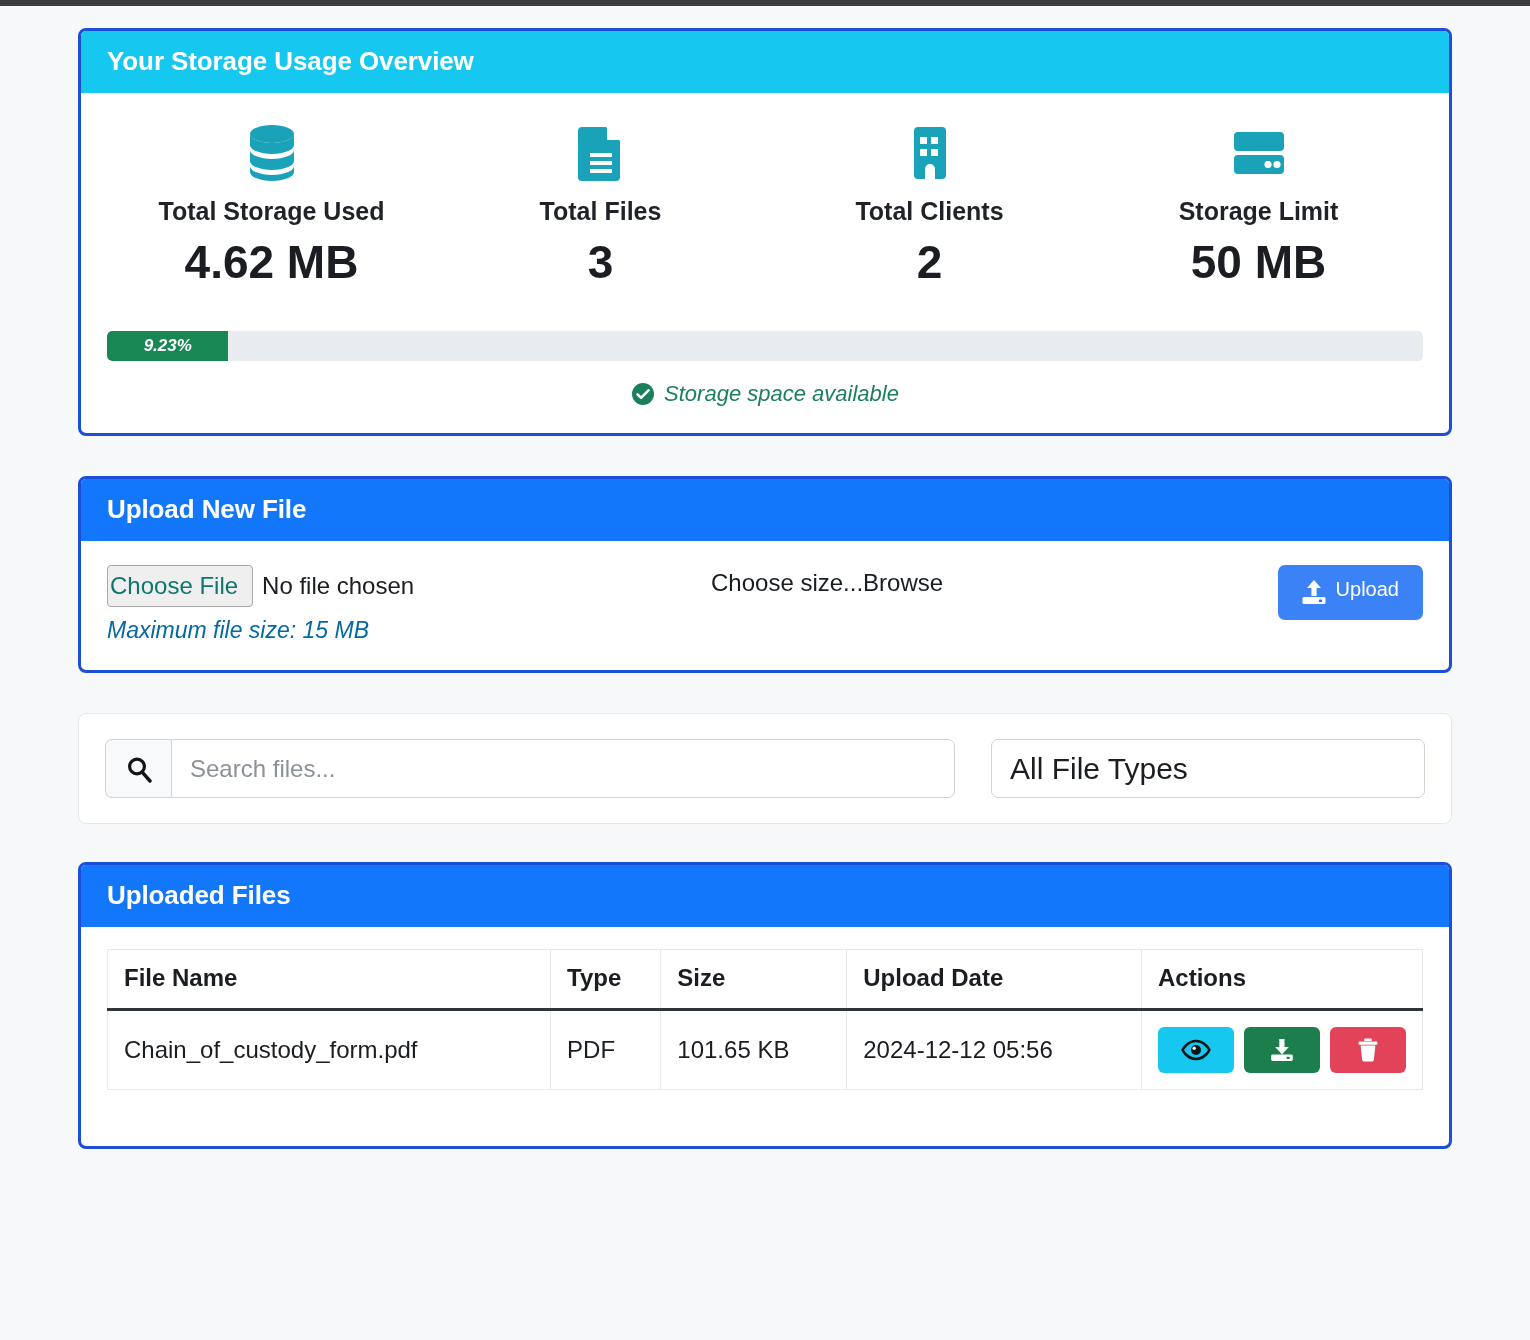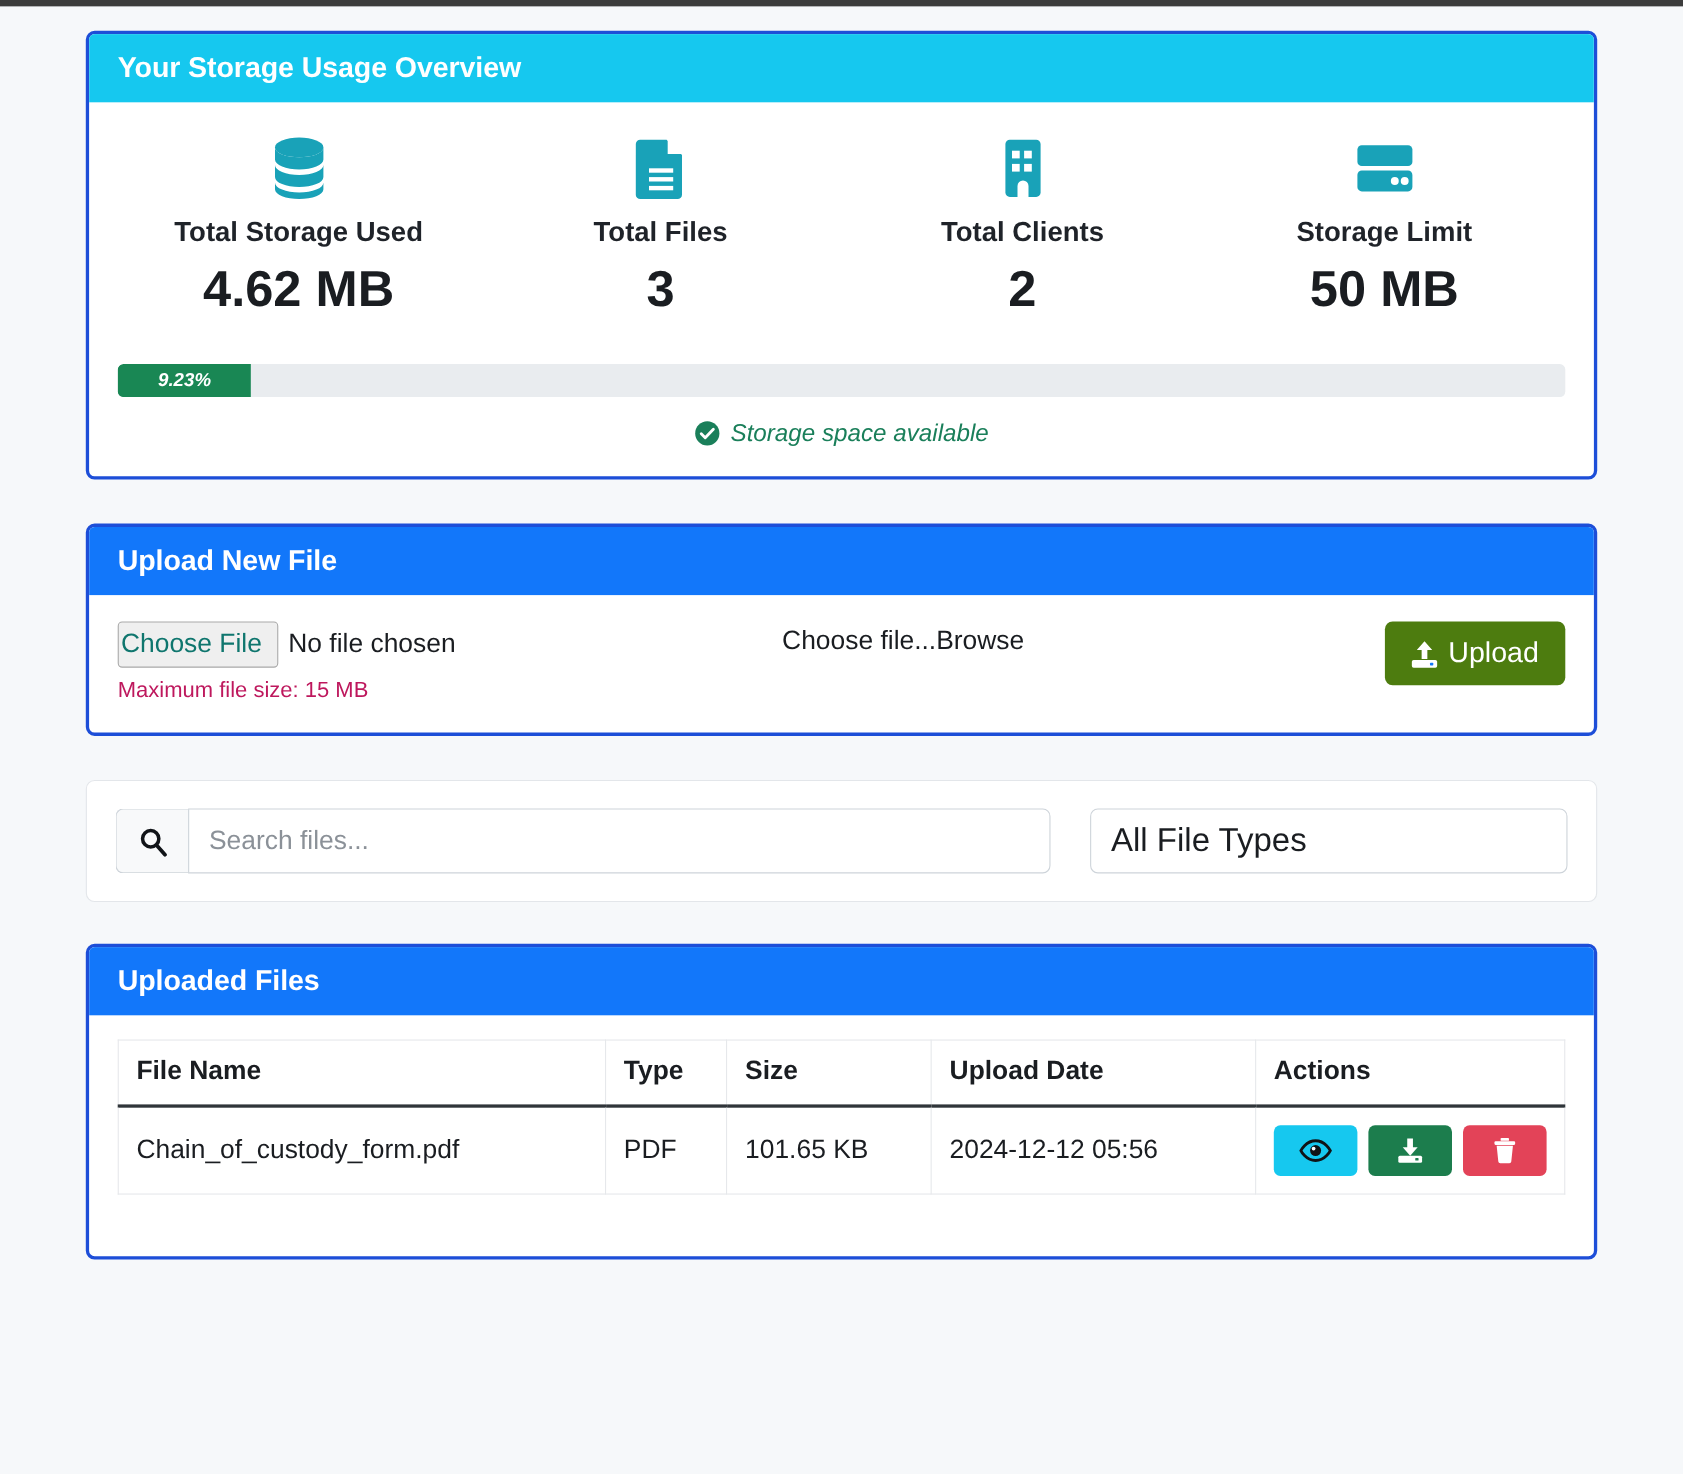--- a/index.html
+++ b/index.html
@@ -136,41 +136,42 @@
     padding: 5px 14px 6px 2px;
     font-family: "Liberation Sans", sans-serif;
     font-size: 24px;
     color: #0f766e;
     line-height: 1.22;
     cursor: default;
   }
   .no-file-text { margin-left: 9px; }
   .max-size {
     margin-top: 10px;
-    font-size: 20px;
-    color: #be185d;
+    font-size: 23px;
+    color: #0369a1;
+    font-style: italic;
   }
   .browse-label {
     flex: 1 1 auto;
     font-size: 24px;
     color: #1a1d21;
     padding-top: 4px;
     padding-left: 104px;
   }
   .upload-btn {
     flex: 0 0 auto;
-    background: #4d7c0f;
+    background: #3b82f6;
     color: #fff;
     border: none;
     border-radius: 7px;
     font-family: "Liberation Sans", sans-serif;
-    font-size: 26px;
+    font-size: 20px;
     padding: 13px 24px 14px 22px;
     display: flex;
-    align-items: flex-end;
+    align-items: flex-start;
     gap: 8px;
     cursor: pointer;
   }
   .upload-btn svg { display: block; }
 
   
   .filter-card {
     background: #ffffff;
     border: 1px solid #e3e6ea;
     border-radius: 8px;
@@ -365,21 +366,21 @@
         <div class="upload-row">
 
           <div class="upload-left">
             <div class="file-input-line">
               <span class="choose-file-btn">Choose File</span>
               <span class="no-file-text">No file chosen</span>
             </div>
             <div class="max-size">Maximum file size: 15 MB</div>
           </div>
 
-          <div class="browse-label">Choose file...Browse</div>
+          <div class="browse-label">Choose size...Browse</div>
 
           <button class="upload-btn">
             <span>
               <svg width="28" height="28" viewBox="0 0 28 28" xmlns="http://www.w3.org/2000/svg">
                 <path d="M14 2 l7 8 h-4.4 v8 h-5.2 v-8 h-4.4 z" fill="#ffffff"></path>
                 <rect x="2.5" y="19" width="23" height="7" rx="1.6" fill="#ffffff"></rect>
                 <rect x="19" y="21.6" width="3" height="2.4" rx="0.6" fill="#1277fa"></rect>
               </svg>
             </span>
             <span>Upload</span>

